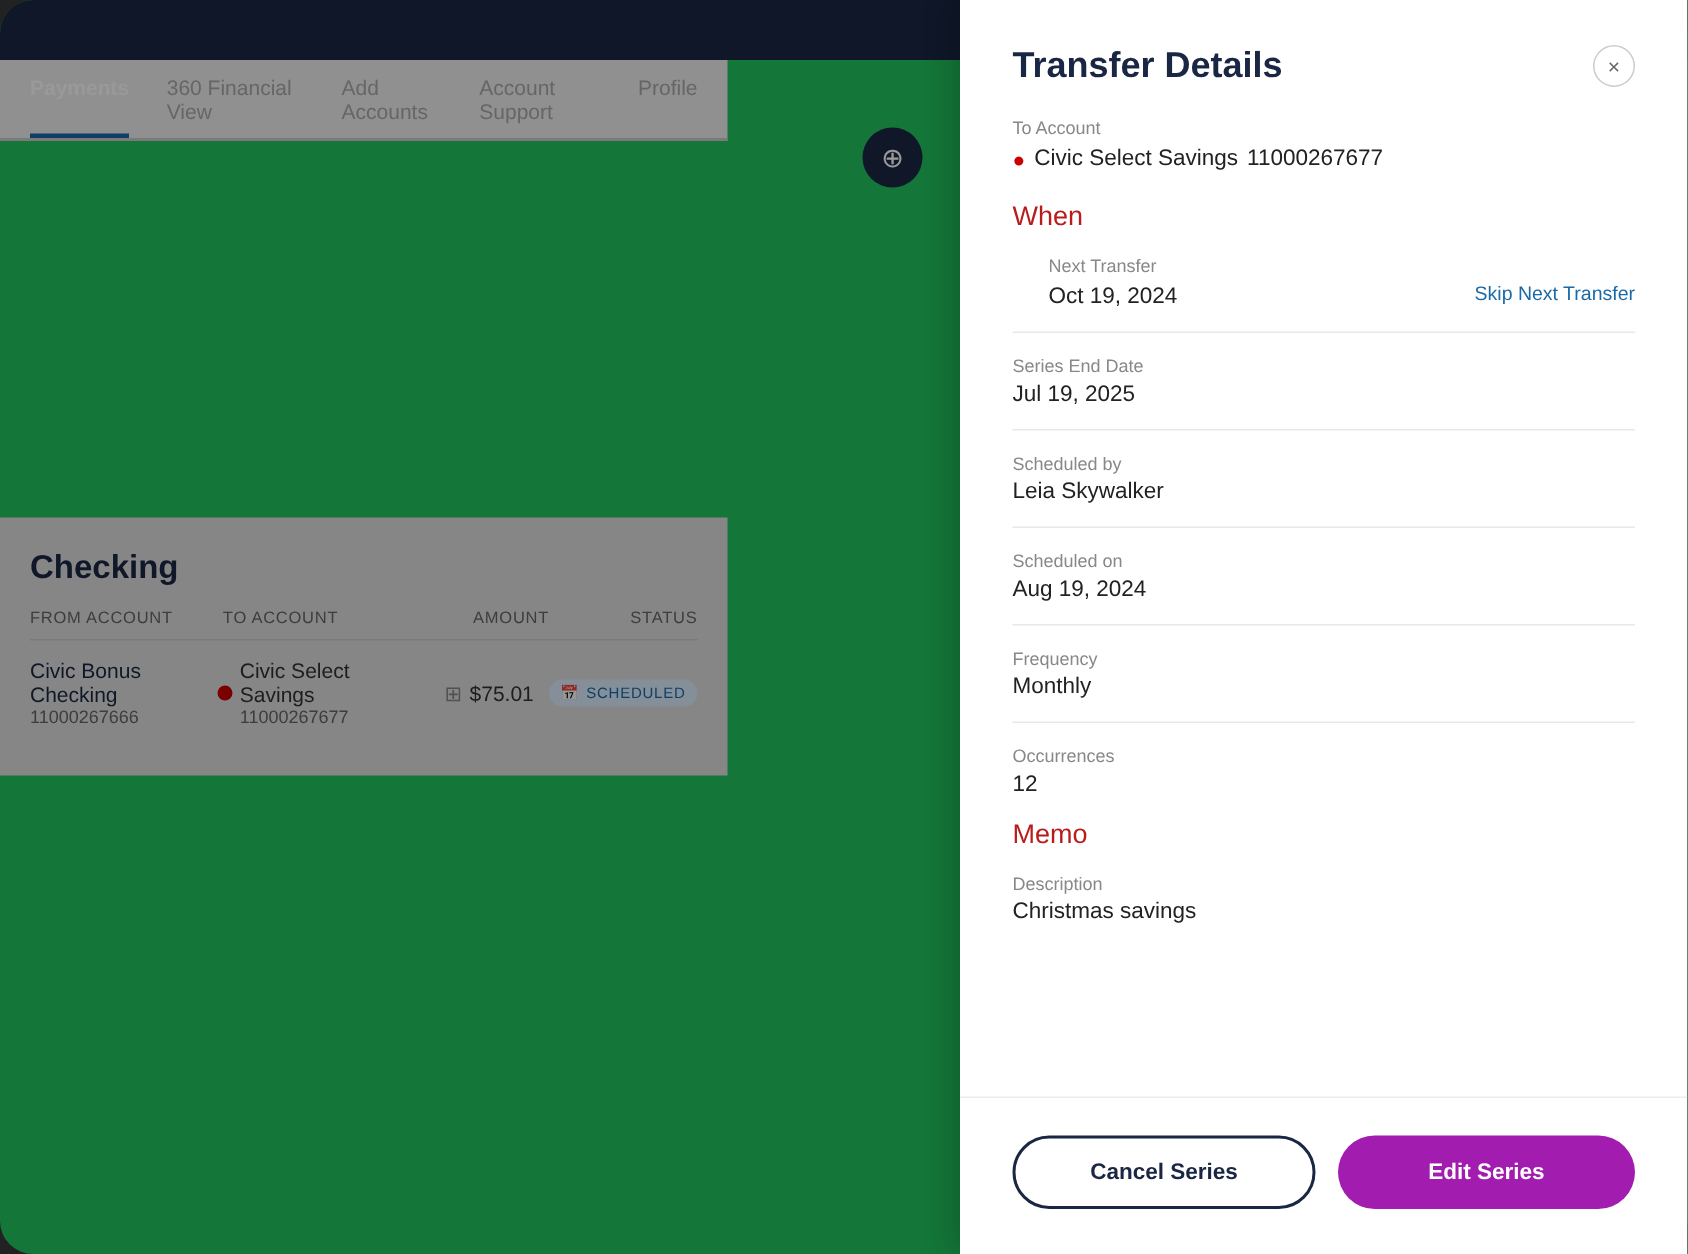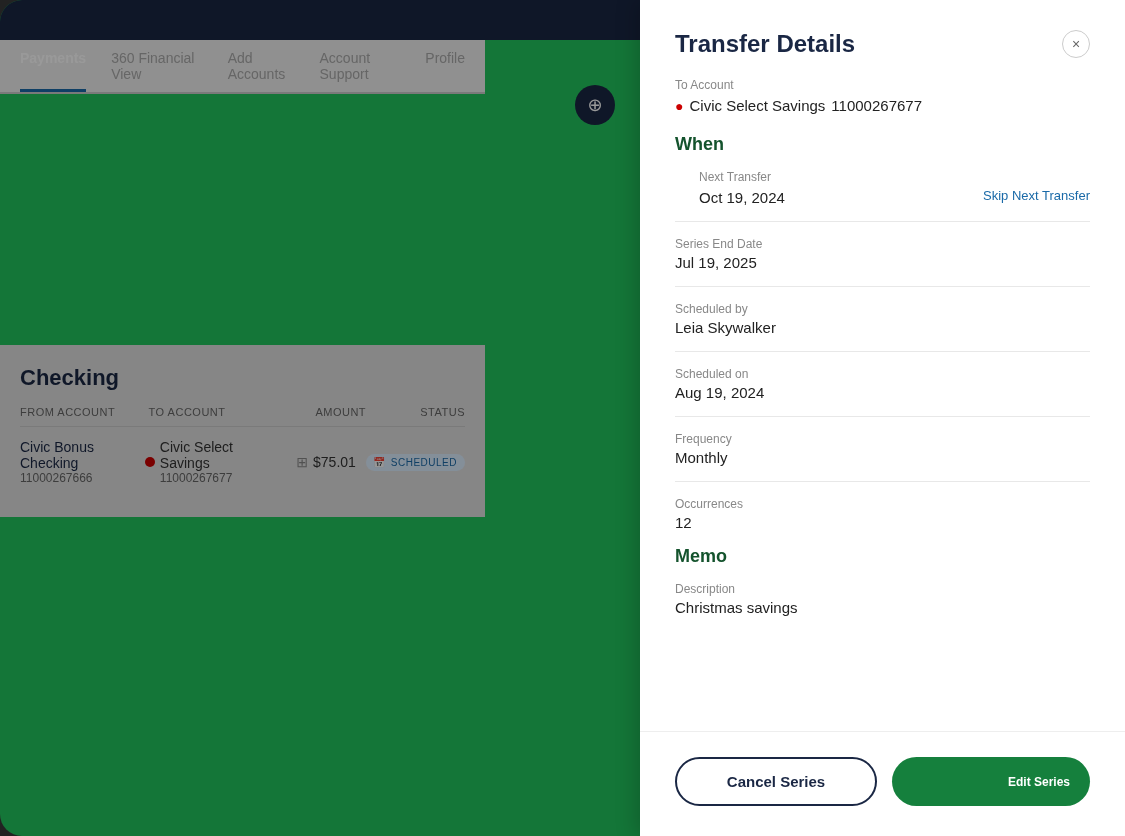--- a/index.html
+++ b/index.html
@@ -105,22 +105,22 @@
       font-size: 15px;
       color: #222;
       font-weight: 500;
       display: flex;
       align-items: center;
       gap: 6px;
     }
 
     .section-title {
       font-size: 18px;
-      font-weight: 700;
-      color: #14532d;
+      font-weight: 400;
+      color: #b91c1c;
       margin: 15px 0 15px;
     }
 
     .divider {
       height: 1px;
       background: #e8e8e8;
       margin: 15px 0;
     }
 
     .field-row {
@@ -165,26 +165,25 @@
       font-size: 15px;
       font-weight: 600;
       cursor: pointer;
     }
 
     .btn-edit {
       flex: 1;
       padding: 14px 20px;
       border-radius: 25px;
       border: none;
-      background: #15803d;
+      background: #a21caf;
       color: white;
-      font-size: 12px;
+      font-size: 15px;
       font-weight: 600;
       cursor: pointer;
-      text-align: right;
     }
   </style>
 </head>
 <body>
 
 <div class="bg-page">
 
   <div class="top-nav">
     <span class="top-nav-link">Rates</span>
     <span class="top-nav-link">Stat</span>

